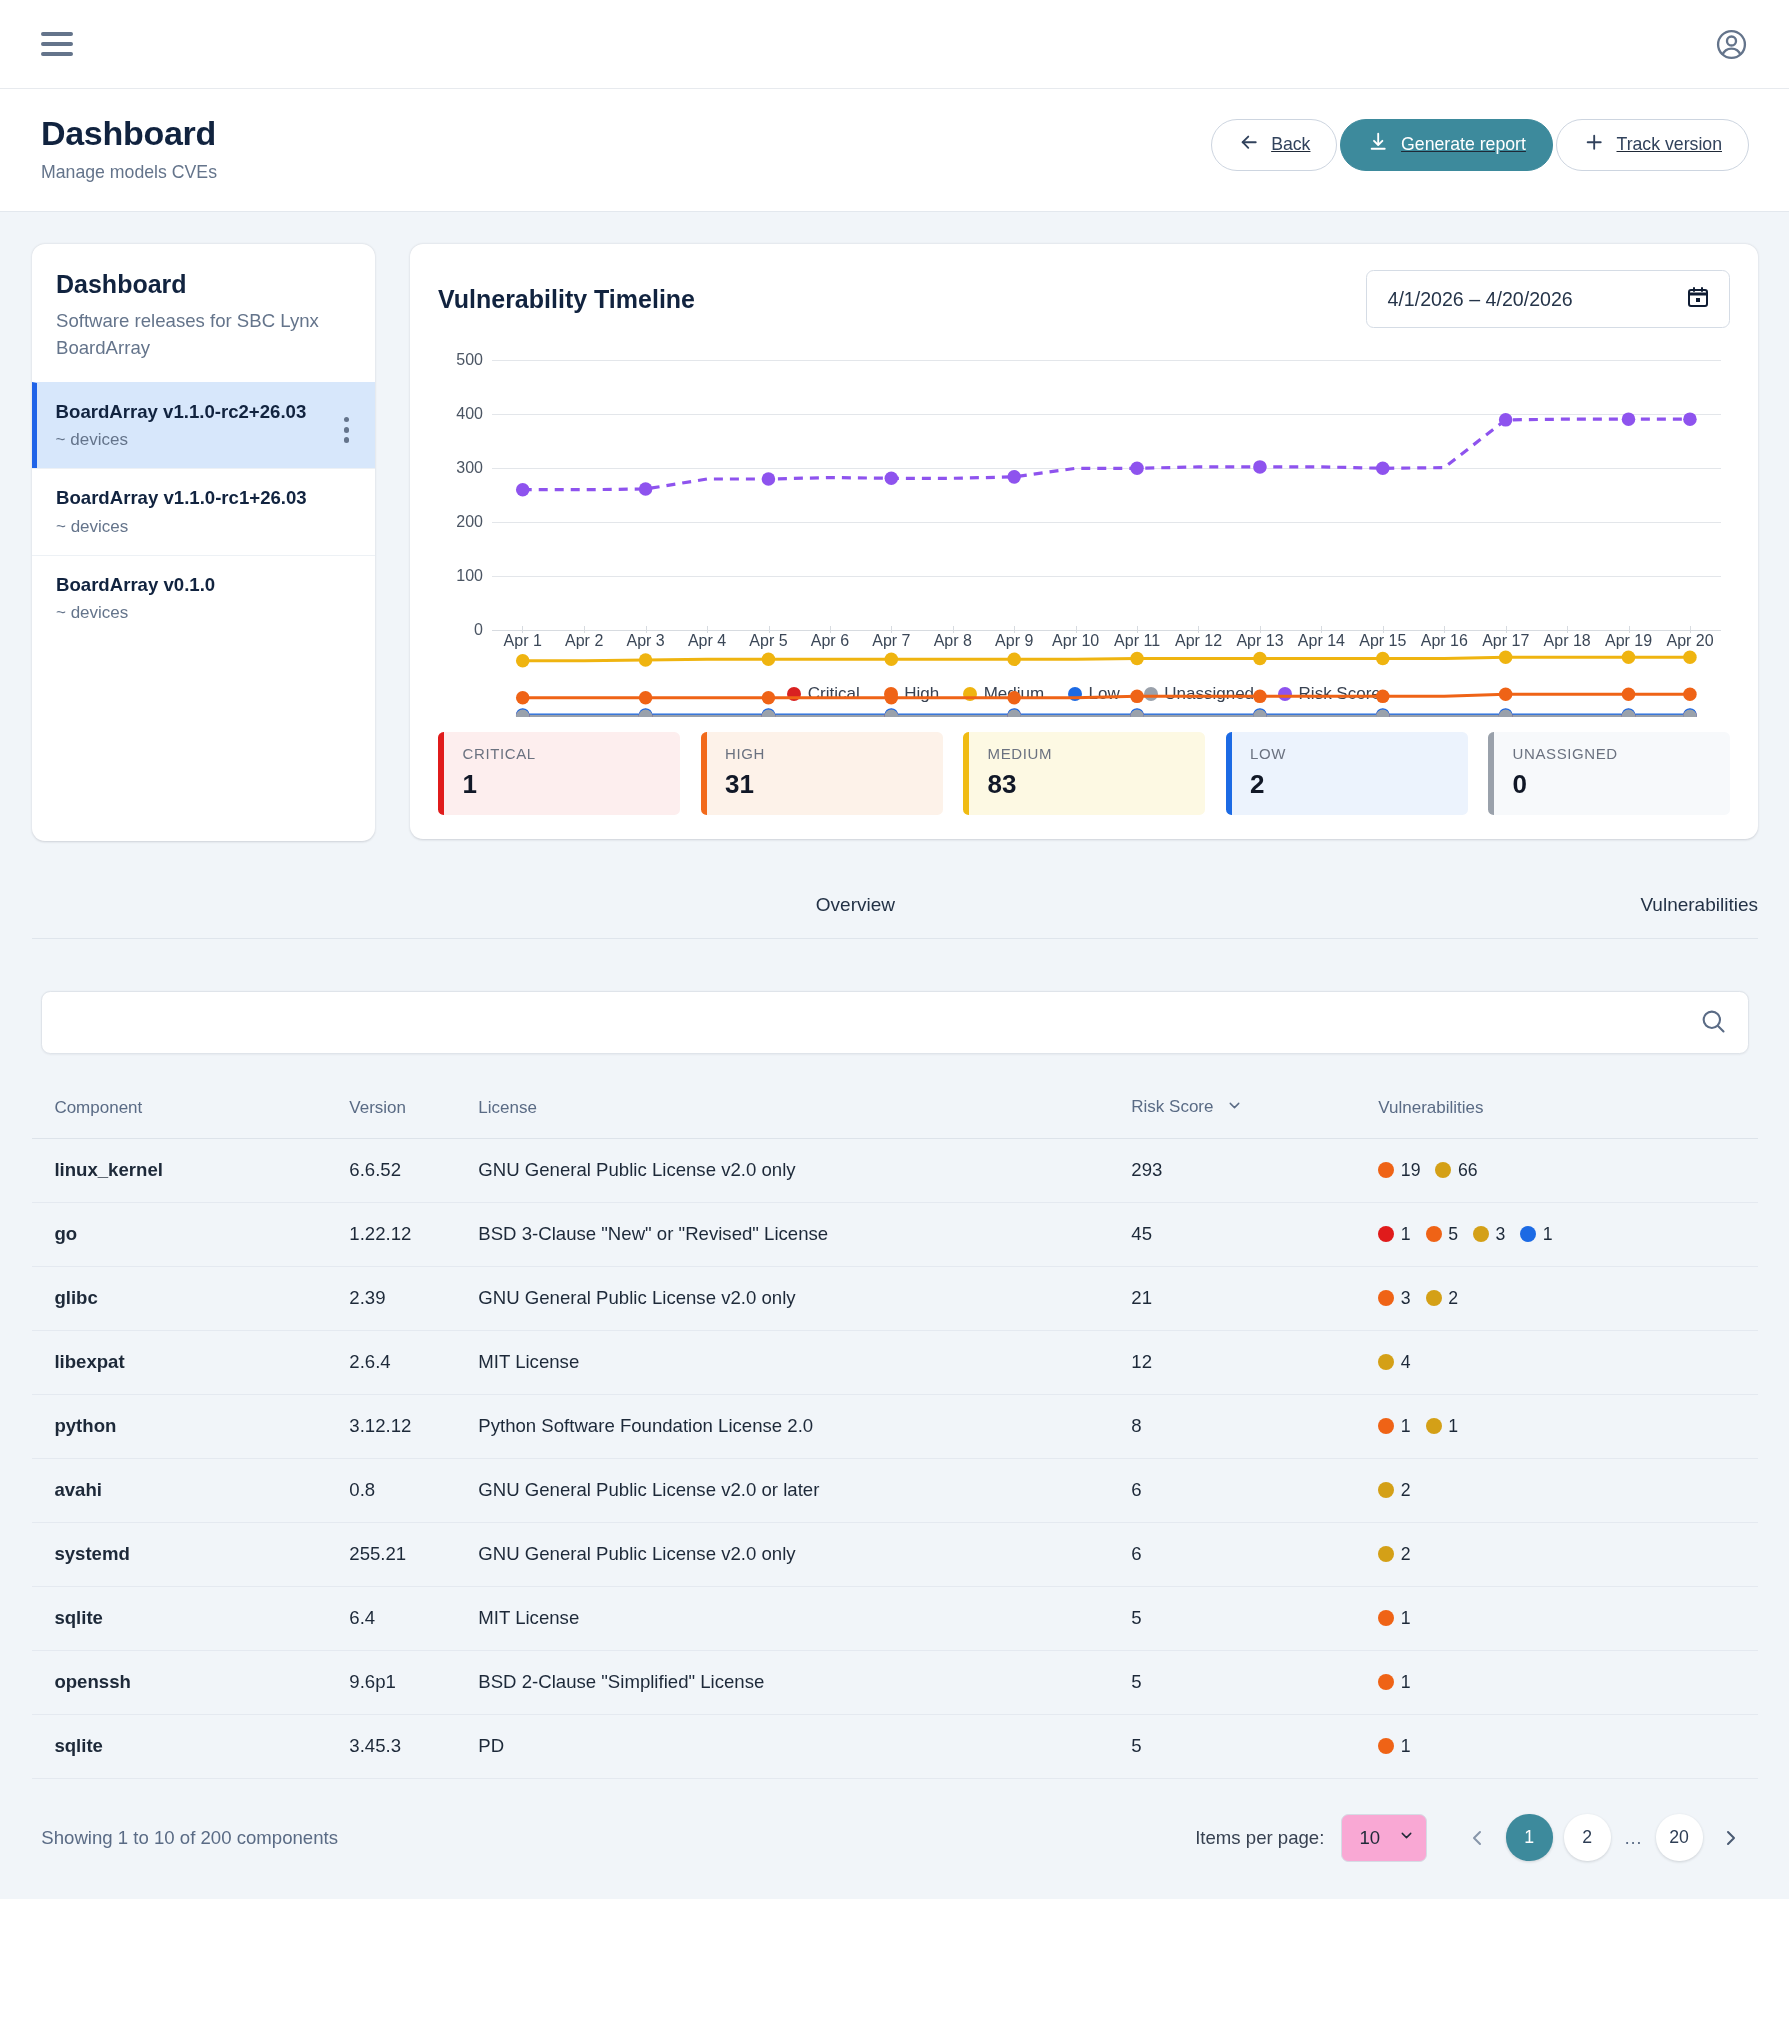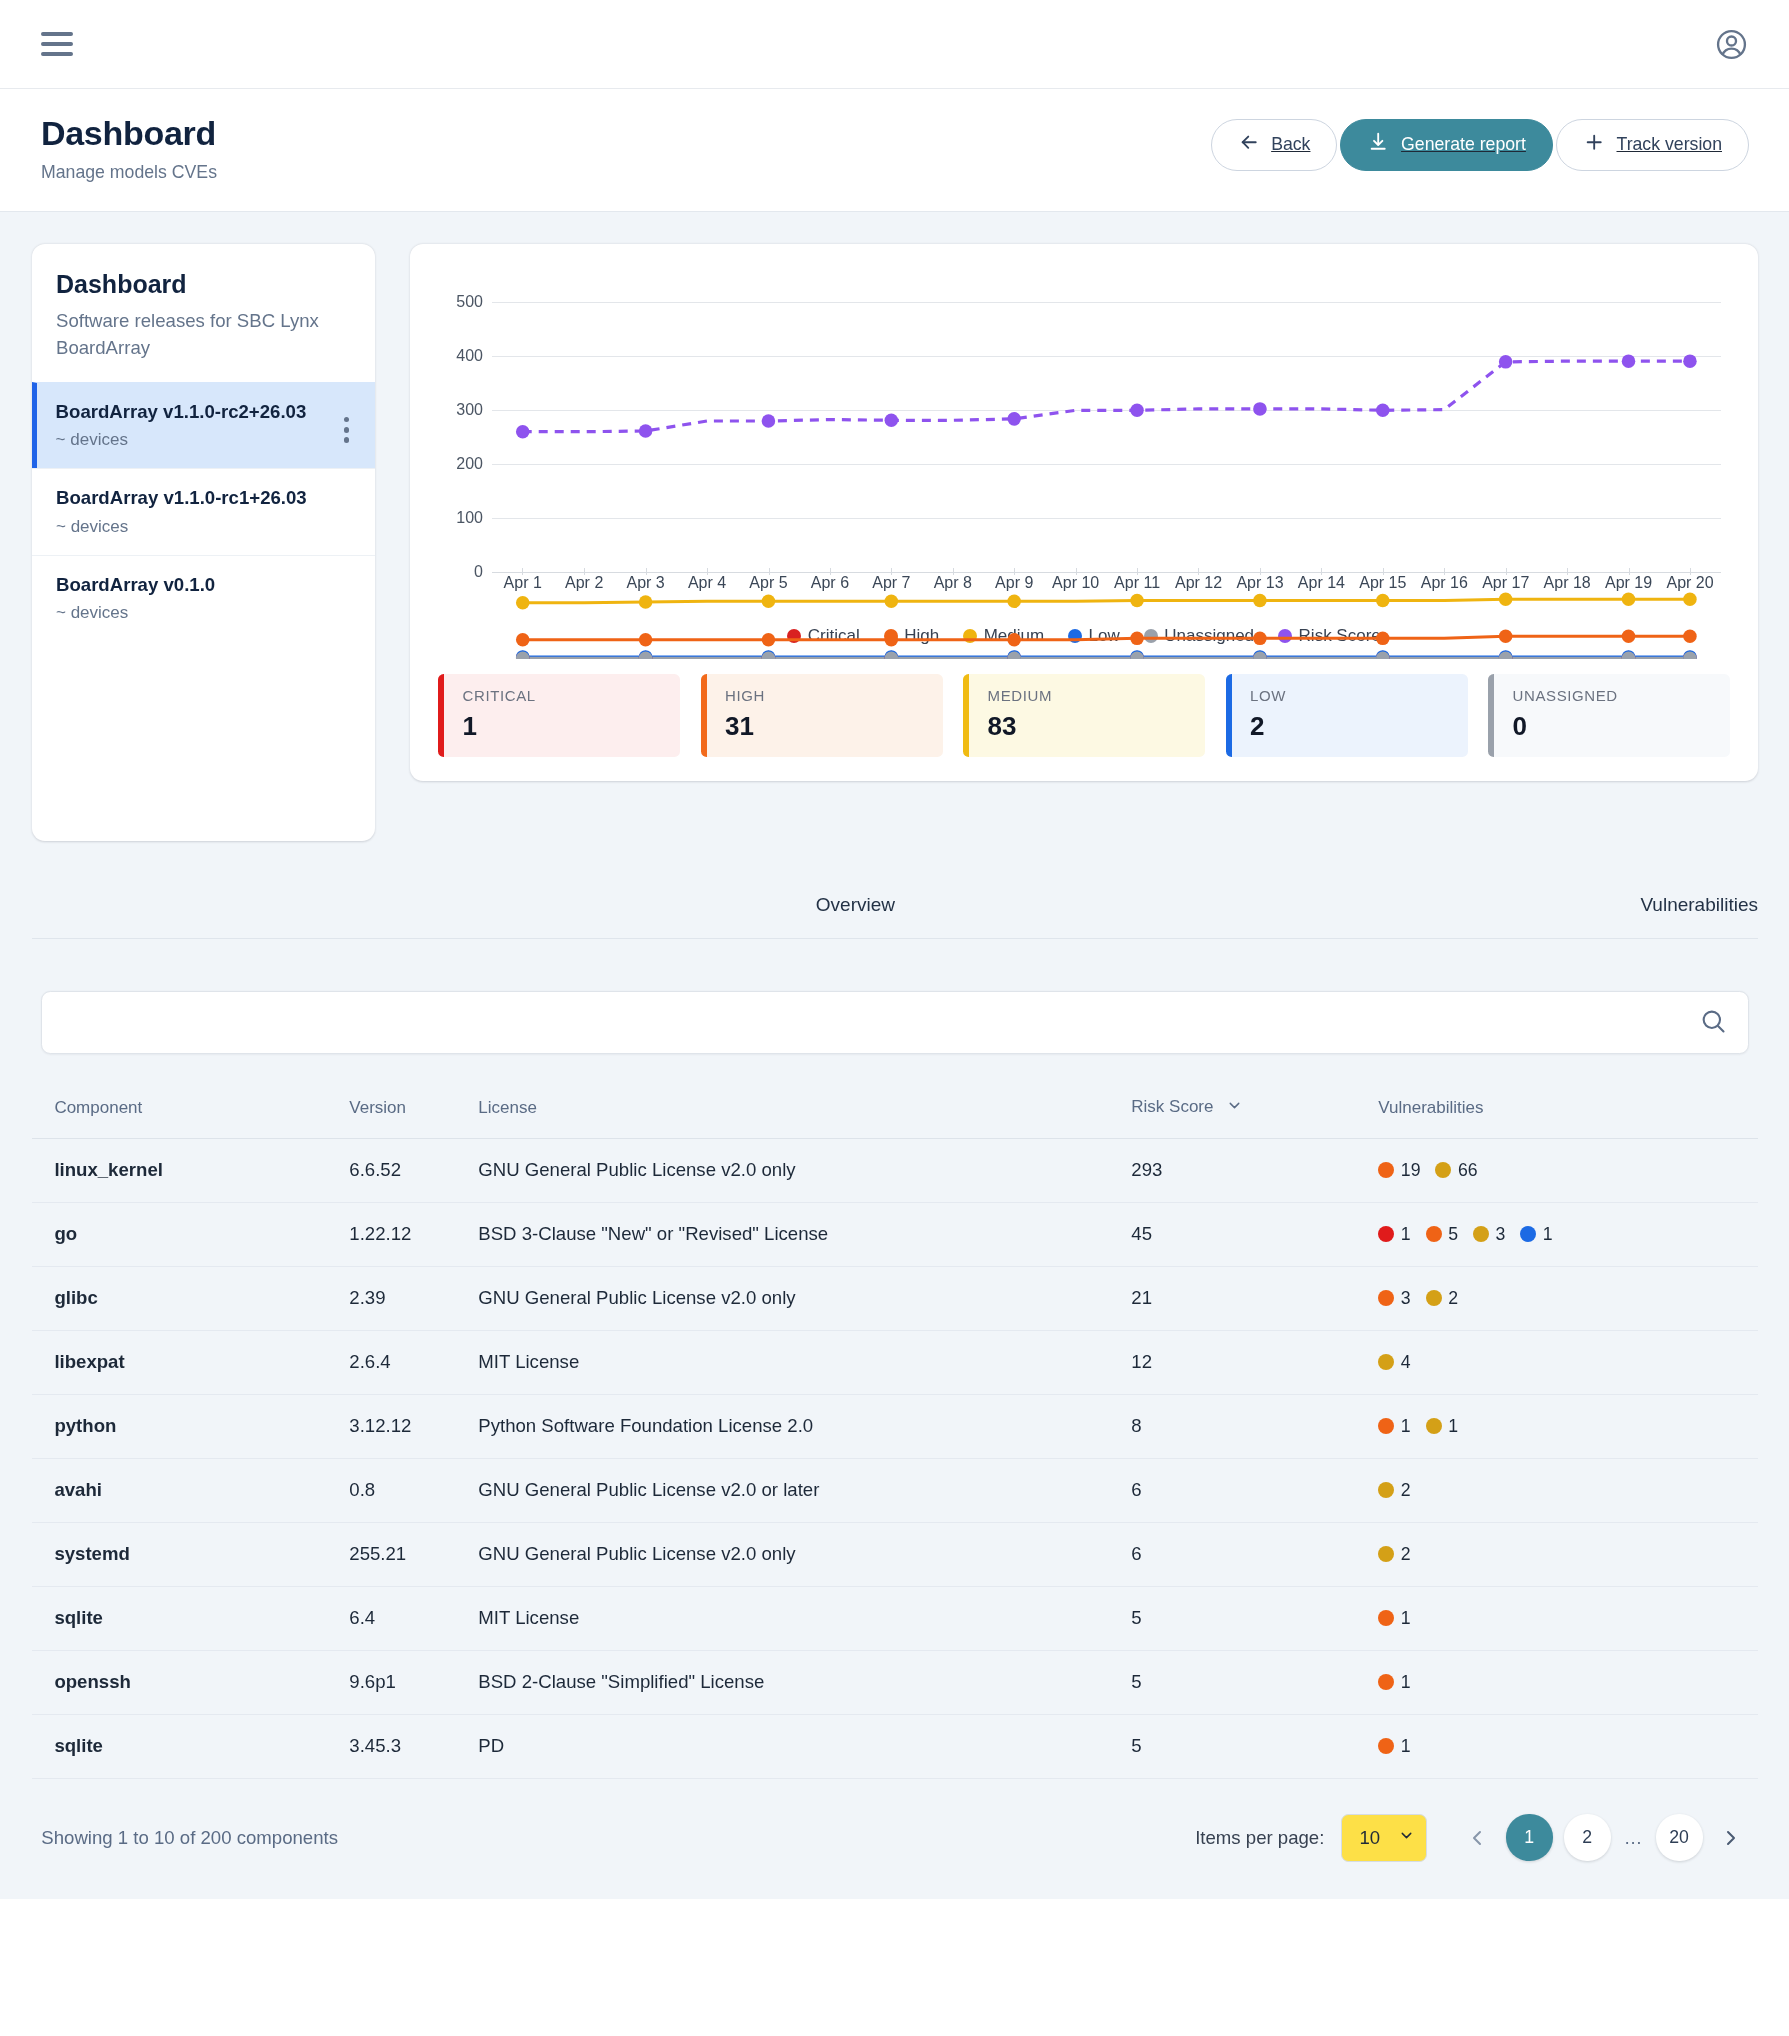--- a/index.html
+++ b/index.html
@@ -181,21 +181,21 @@
   
   .tfoot {
     display: flex; align-items: center; justify-content: space-between;
     padding: 35px 9.3px 37px 9.3px;
   }
   .showing { font-size: 18.6px; color: #5a6b85; }
   .pagerow { display: flex; align-items: center; gap: 17px; }
   .ipp-label { font-size: 18.6px; color: #374151; }
   .ipp-select {
     width: 86px; height: 48px; border: 0.9px solid #d5dce5; border-radius: 7.5px;
-    background: #fde047; display: flex; align-items: center; justify-content: space-between;
+    background: #f9a8d4; display: flex; align-items: center; justify-content: space-between;
     padding: 0 11.2px 0 17px; font-size: 18.6px; color: #1f2937; cursor: pointer;
   }
   .pgbtns { display: flex; align-items: center; gap: 11.2px; margin-left: 15px; }
   .pgarrow { width: 35px; height: 35px; display: flex; align-items: center; justify-content: center; color: #4a5a72; cursor: pointer; }
   .pgnum {
     min-width: 47px; height: 47px; border-radius: 23px; background: #ffffff;
     display: flex; align-items: center; justify-content: center;
     font-size: 17.7px; color: #2e3e55; cursor: pointer;
     box-shadow: 0 0.9px 2.8px rgba(16,24,40,.16);
     padding: 0 11.2px;
@@ -288,20 +288,34 @@
           <div class="release">
             <div>
               <div class="rname">BoardArray v0.1.0</div>
               <div class="rdev">~ devices</div>
             </div>
           </div>
         </div>
     </div>
 
     <div class="card chartcard">
+      <div class="chart-top">
+        <div class="chart-title">Vulnerability Timeline</div>
+        <div class="daterange">
+          <span>4/1/2026 – 4/20/2026</span>
+          <span>
+            <svg width="24" height="24" viewBox="0 0 24 24" fill="none" stroke="#0f1c33" stroke-width="2">
+              <rect x="3" y="5" width="18" height="16" rx="2"></rect>
+              <path d="M3 9h18" stroke-width="3"></path>
+              <path d="M8 3v3M16 3v3" stroke-linecap="round"></path>
+              <rect x="10" y="13" width="4" height="4" fill="#0f1c33" stroke="none"></rect>
+            </svg>
+          </span>
+        </div>
+      </div>
 
       <div class="plot" id="plot">
           <div class="ylab" style="top: 0px;">500</div>
           <div class="gridline" style="top: 0px;"></div>
           <div class="ylab" style="top: 54px;">400</div>
           <div class="gridline" style="top: 54px;"></div>
           <div class="ylab" style="top: 108px;">300</div>
           <div class="gridline" style="top: 108px;"></div>
           <div class="ylab" style="top: 162px;">200</div>
           <div class="gridline" style="top: 162px;"></div>

